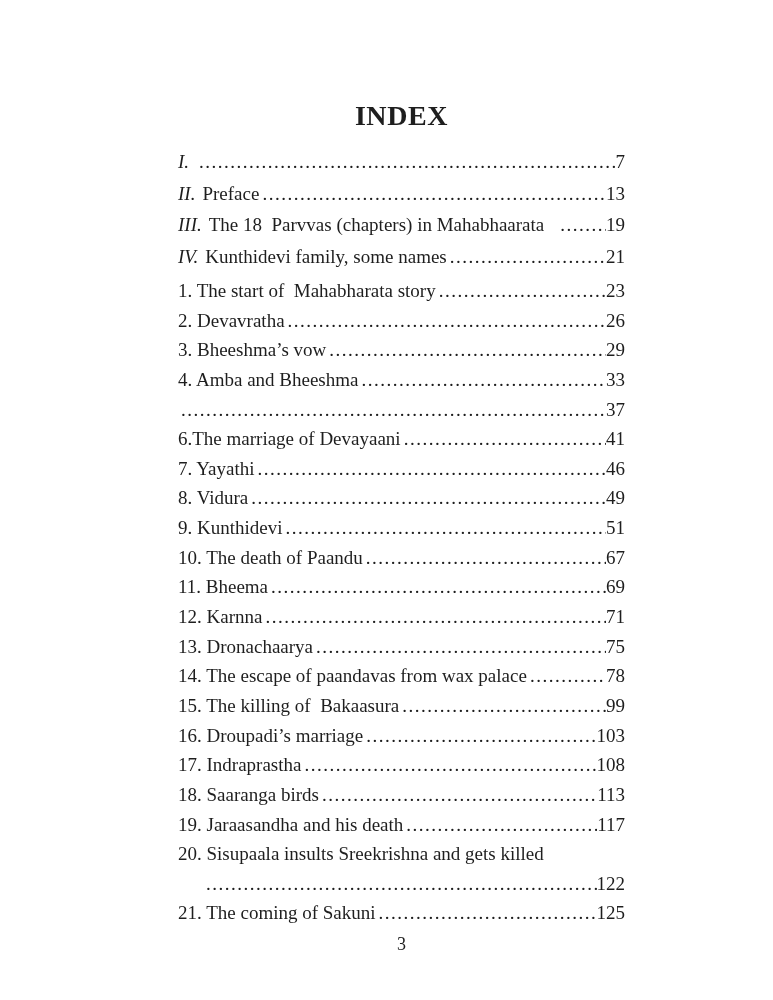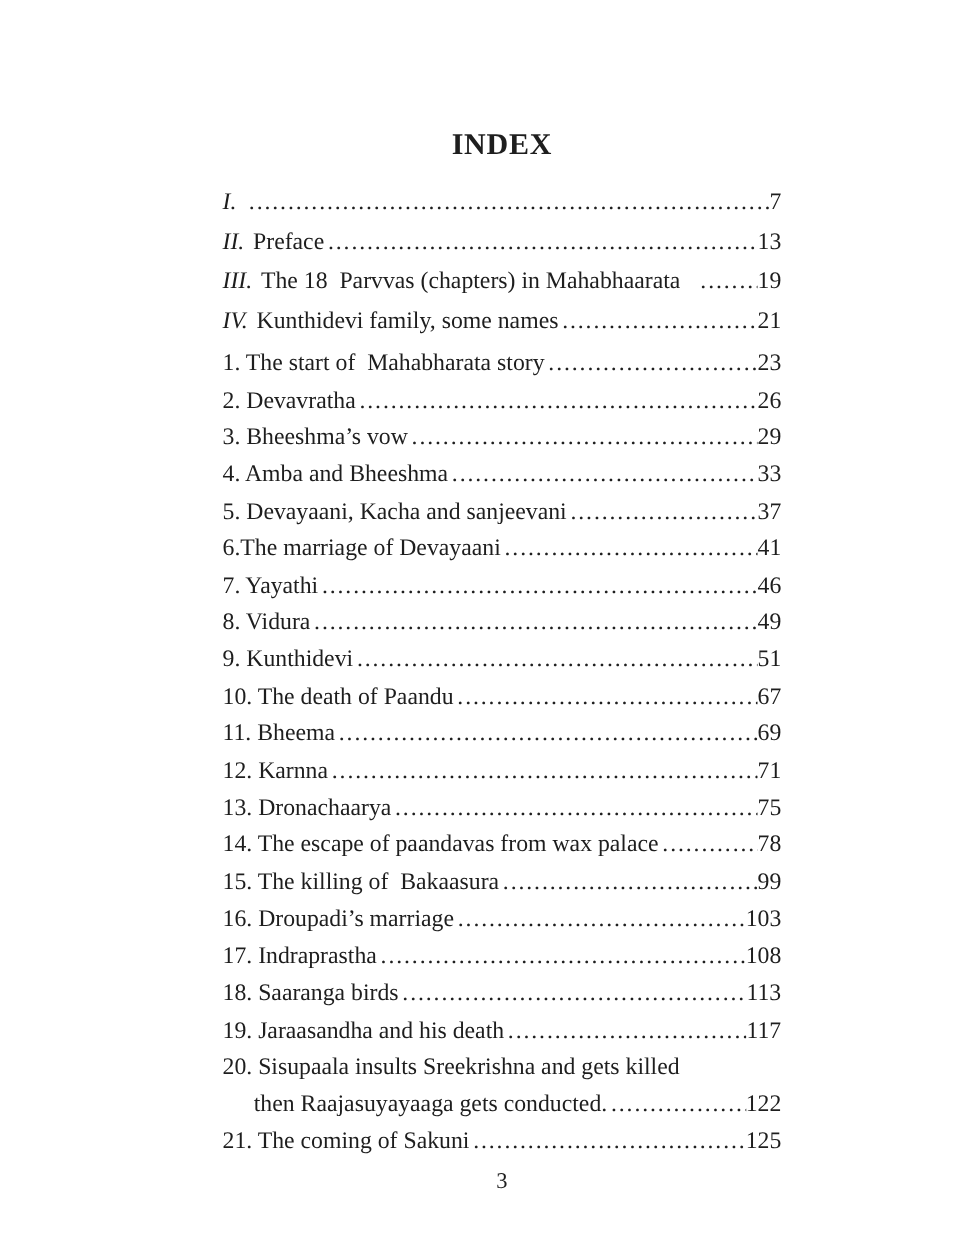--- a/index.html
+++ b/index.html
@@ -22,21 +22,21 @@
     width: 447px;
     top: 0;
   }
   .doc-title {
     position: absolute;
     top: 104px;
     left: 0;
     width: 100%;
     margin: 0;
     text-align: center;
-    font-size: 24px;
+    font-size: 28px;
     font-weight: 700;
     letter-spacing: 0.6px;
     line-height: 24px;
   }
   .toc-list {
     position: absolute;
     left: 0;
     width: 100%;
   }
   .front-rows { top: 146px; }
@@ -124,21 +124,20 @@
     <span class="row-text">3. Bheeshma’s vow</span>
     <span class="leader">................................................................................................................................................................</span>
     <span class="row-page">29</span>
   </div>
         <div class="toc-row">
     <span class="row-text">4. Amba and Bheeshma</span>
     <span class="leader">................................................................................................................................................................</span>
     <span class="row-page">33</span>
   </div>
         <div class="toc-row">
-    <span class="row-text">5. Devayaani, Kacha and sanjeevani</span>
     <span class="leader">................................................................................................................................................................</span>
     <span class="row-page">37</span>
   </div>
         <div class="toc-row">
     <span class="row-text">6.The marriage of Devayaani</span>
     <span class="leader">................................................................................................................................................................</span>
     <span class="row-page">41</span>
   </div>
         <div class="toc-row">
     <span class="row-text">7. Yayathi</span>
@@ -204,21 +203,20 @@
     <span class="row-text">19. Jaraasandha and his death</span>
     <span class="leader">................................................................................................................................................................</span>
     <span class="row-page">117</span>
   </div>
         <div class="toc-row no-leader">
     <span class="row-text">20. Sisupaala insults Sreekrishna and gets killed</span>
     
     
   </div>
         <div class="toc-row indent">
-    <span class="row-text">then Raajasuyayaaga gets conducted.</span>
     <span class="leader">................................................................................................................................................................</span>
     <span class="row-page">122</span>
   </div>
         <div class="toc-row">
     <span class="row-text">21. The coming of Sakuni</span>
     <span class="leader">................................................................................................................................................................</span>
     <span class="row-page">125</span>
   </div>
       </div>
 

